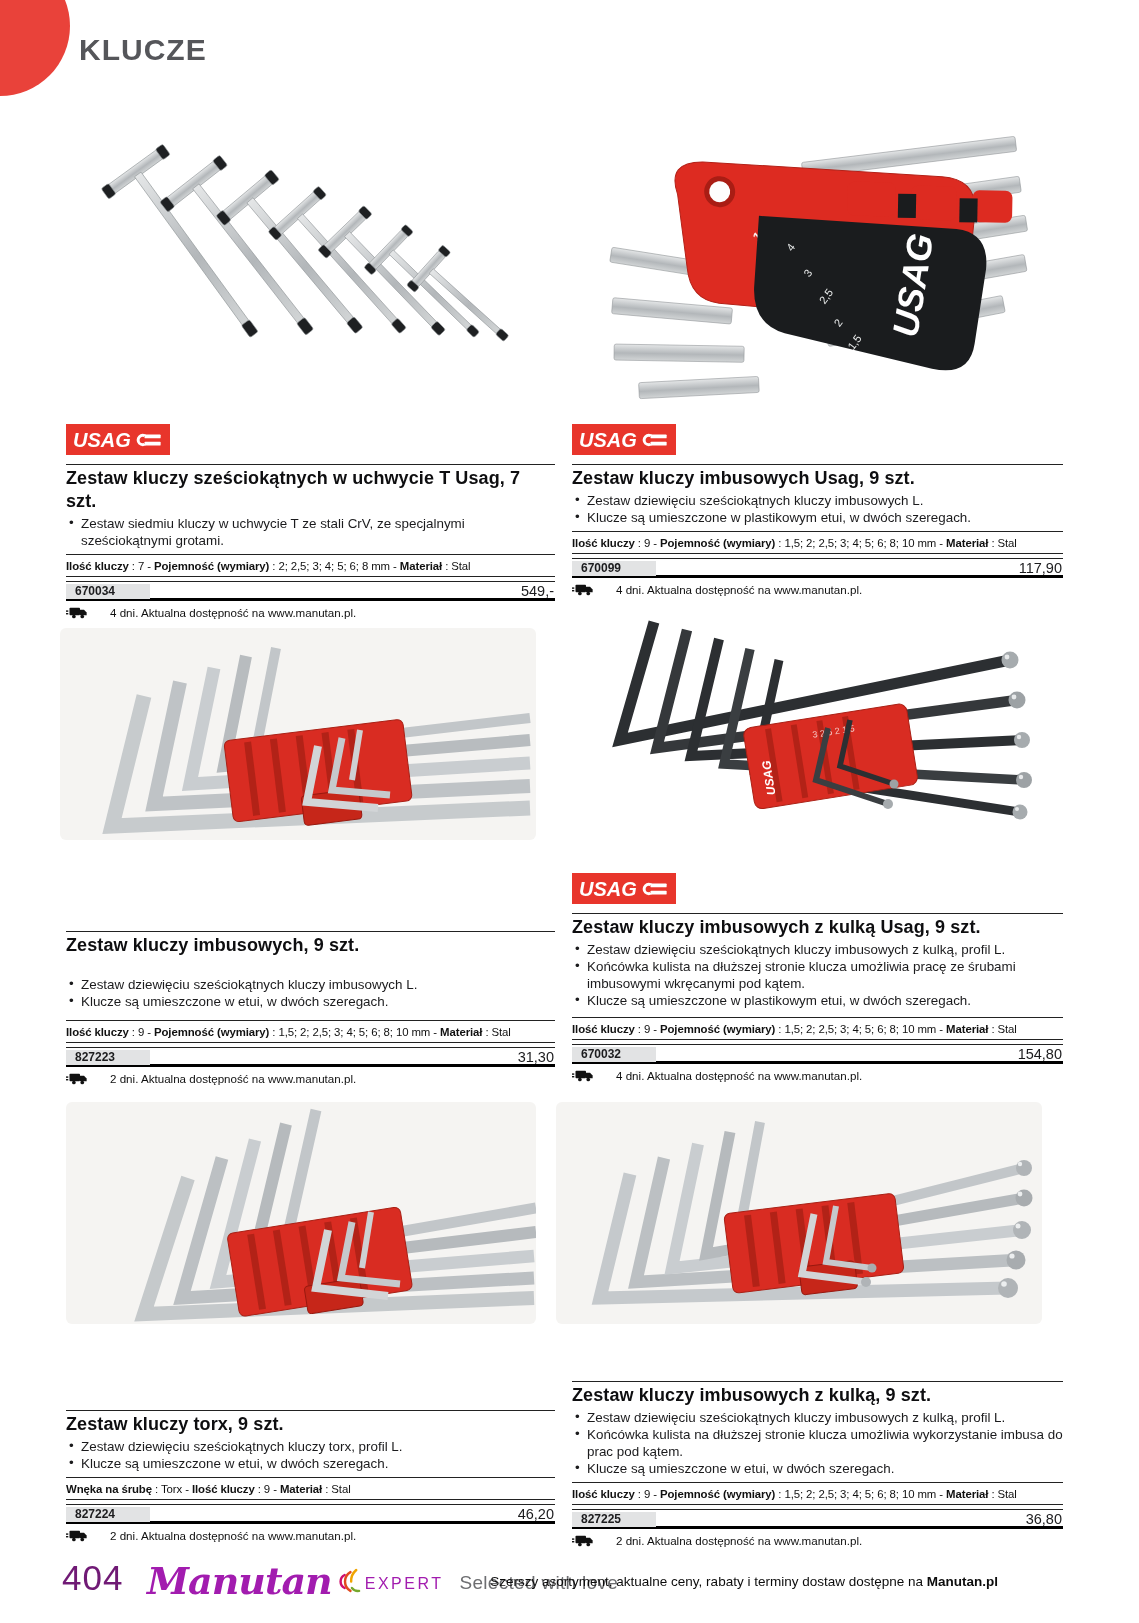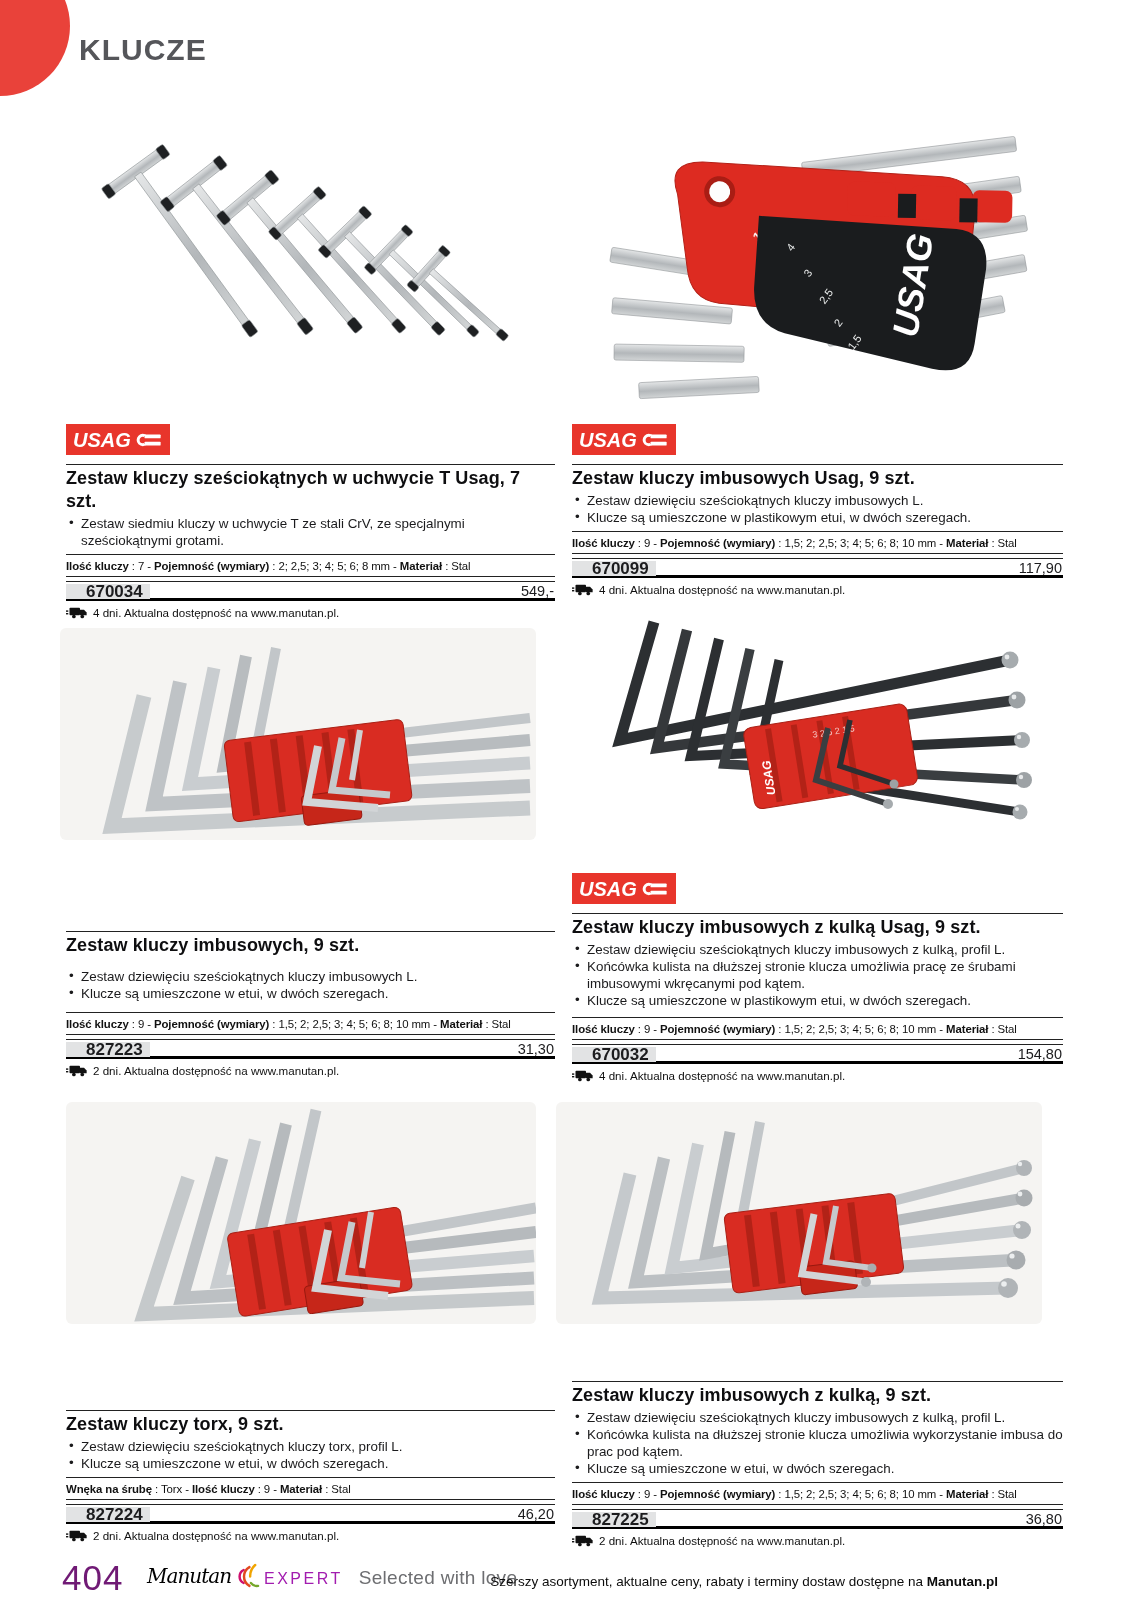--- a/index.html
+++ b/index.html
@@ -27,36 +27,36 @@
   .usag{width:104px;height:31px;background:#e8352b;display:flex;align-items:center;
        padding:2px 7px;gap:5px;margin-bottom:9px}
   .usag .t{color:#fff;font-size:20px;font-weight:bold;font-style:italic;line-height:1}
   .usag svg{width:46px;height:26px;display:block}
   .toprule{border-top:1.2px solid #222;height:0}
   .ptitle{font-size:18px;font-weight:700;line-height:23px;margin:2px 0 2px;color:#0e0e10;
        letter-spacing:.1px}
   .bullets{list-style:none;margin:0 0 5px}
   .bullets li{font-size:13.4px;line-height:17px;padding-left:15px;position:relative;color:#1b1b1d}
   .bullets li::before{content:"•";position:absolute;left:3px;top:-1px}
-  #p3 .ptitle{margin-bottom:11px} #p3 .bullets{margin-bottom:10px}
+  #p3 .ptitle{margin-bottom:19px} #p3 .bullets{margin-bottom:10px}
   #p4 .bullets{margin-bottom:8px}
   .specs{border-top:1px solid #222;border-bottom:1px solid #222;padding:5px 0 4px;
        font-size:11.4px;letter-spacing:-.1px;white-space:nowrap;color:#111}
   .specs b{font-weight:bold}
   .coderow{position:relative;height:20px;border-top:1px solid #222;border-bottom:3px solid #000;
        margin-top:4px}
   .code{position:absolute;left:0;top:2px;height:15px;width:84px;background:#e2e3e4;
-       font-size:17px;font-weight:bold;line-height:15px;padding-left:20px}
+       font-size:12px;font-weight:bold;line-height:15px;padding-left:9px}
   .price{position:absolute;right:1px;top:1px;font-size:14.5px;font-weight:normal;line-height:17px}
-  .delivery{display:flex;align-items:center;gap:6px;margin-top:5px;font-size:11.6px;color:#101010}
+  .delivery{display:flex;align-items:center;gap:23px;margin-top:5px;font-size:11.6px;color:#101010}
   .delivery svg{width:21px;height:13px;flex:0 0 auto}
   .page-num{position:absolute;left:62px;top:1558px;font-size:35px;color:#701a75;letter-spacing:1px}
   .manutan{position:absolute;left:147px;top:1558px;display:flex;align-items:center}
-  .manutan-script{font-family:"DejaVu Serif",serif;font-style:italic;font-weight:normal;
-       font-size:20px;color:#000000;letter-spacing:-1px}
+  .manutan-script{font-family:"DejaVu Serif",serif;font-style:italic;font-weight:bold;
+       font-size:38px;color:#a21caf;letter-spacing:-1px}
   .wave{width:26px;height:33px;margin:2px 3px 0 4px}
   .expert{font-size:16px;color:#a21caf;letter-spacing:2.5px;margin-right:16px;padding-top:6px}
   .tagline{font-size:19px;color:#6d6e71;letter-spacing:.3px;padding-top:4px}
   .footer-note{position:absolute;right:141px;top:1574px;font-size:13.5px;color:#0c0c0c}
 </style>
 </head>
 <body>
 
 <svg width="0" height="0" style="position:absolute">
   <defs>

